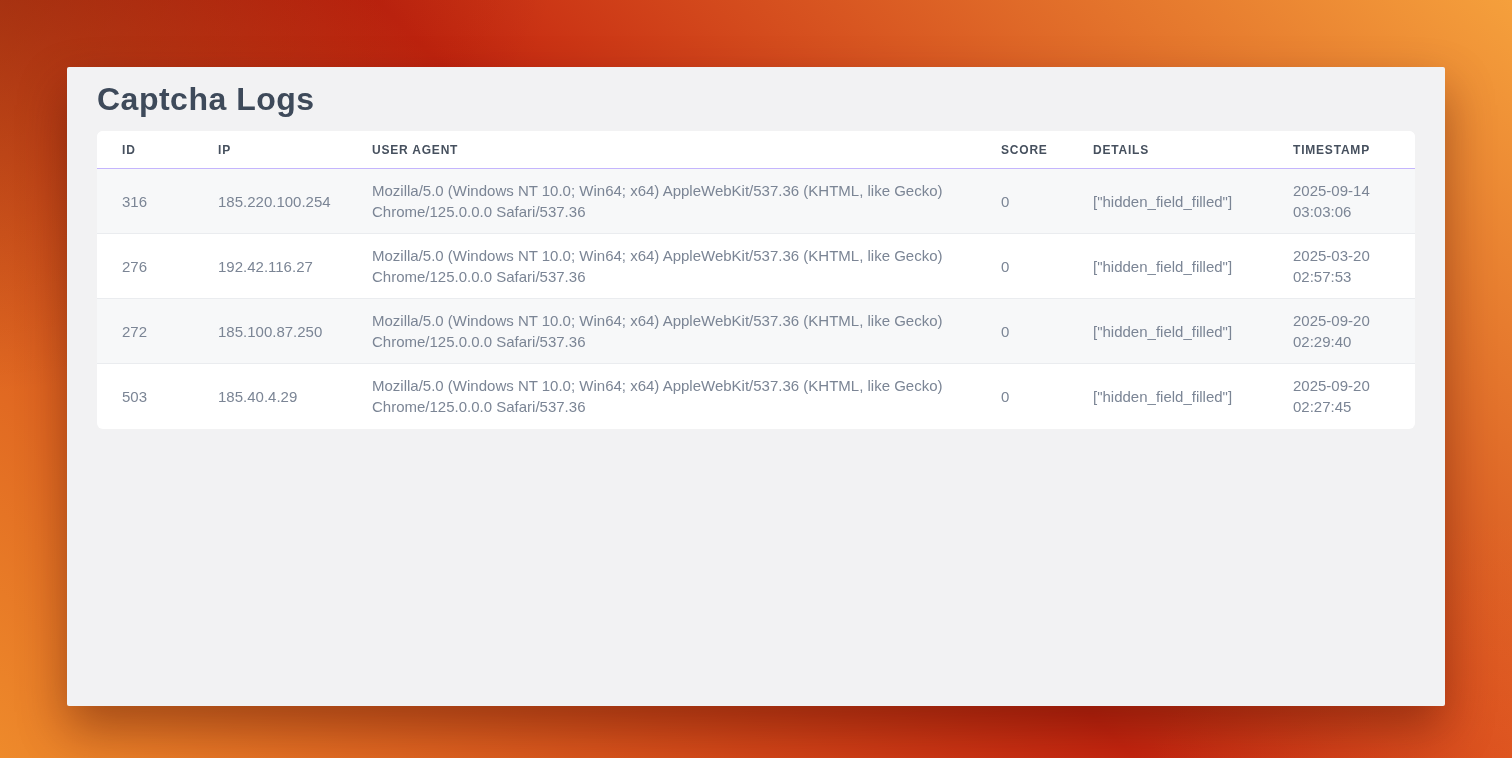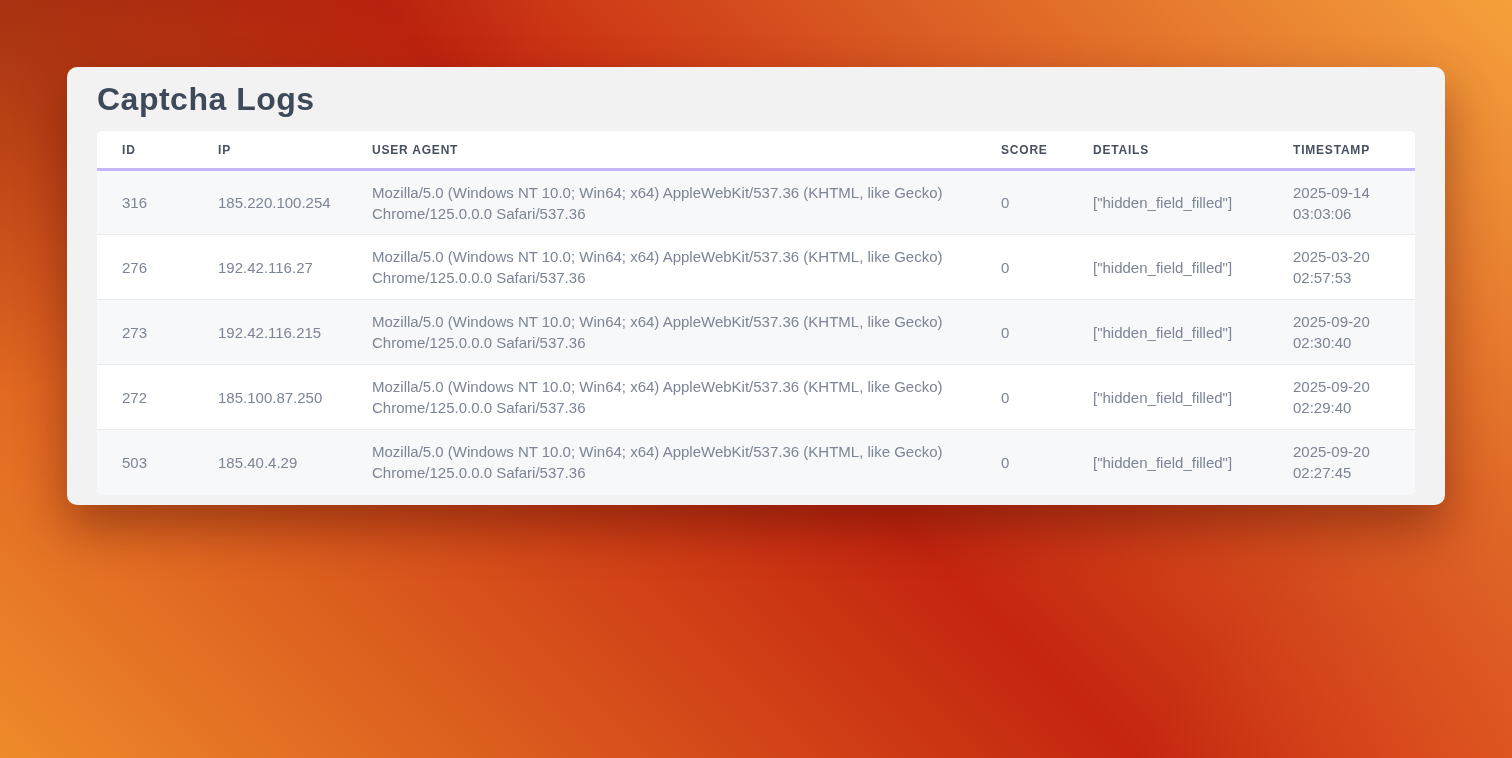--- a/index.html
+++ b/index.html
@@ -7,23 +7,23 @@
   body {
     font-family: "Liberation Sans", "DejaVu Sans", sans-serif;
     background:
       radial-gradient(1000px 760px at -4% -10%, rgba(70,5,0,0.38), rgba(70,5,0,0) 62%),
       radial-gradient(700px 520px at 103% 108%, rgba(255,110,40,0.28), rgba(255,110,40,0) 60%),
       linear-gradient(45deg, #ee8a2b 0%, #c5250f 50%, #f5a03c 100%);
   }
   .card {
     position: absolute;
     left: 67px; top: 67px;
-    width: 1378px; height: 438px;
+    width: 1378px; height: 639px;
     background: #f2f2f3;
-    border-radius: 10px;
+    border-radius: 2px;
     box-shadow: 0 22px 48px rgba(70,10,0,0.42);
     padding: 0 30px;
     overflow: hidden;
   }
   .page-title {
     margin: 12px 0 12px;
     font-size: 32px;
     line-height: 40px;
     font-weight: 600;
     letter-spacing: 0.5px;
@@ -41,21 +41,21 @@
   }
   thead th {
     text-align: left;
     font-size: 12px;
     font-weight: 700;
     letter-spacing: 0.8px;
     text-transform: uppercase;
     color: #46505e;
     background: #ffffff;
     padding: 12px 10px 11px 25px;
-    border-bottom: 3px solid #c4b5fd;
+    border-bottom: 1px solid #c4b5fd;
   }
   tbody tr { height: 65px; }
   tbody td {
     font-size: 15px;
     line-height: 21px;
     color: #7b8595;
     padding: 10px 14px 10px 25px;
     border-bottom: 1px solid #eaecef;
     vertical-align: middle;
     word-wrap: break-word;
@@ -99,28 +99,20 @@
           </tr>
           <tr>
             <td>276</td>
             <td>192.42.116.27</td>
             <td>Mozilla/5.0 (Windows NT 10.0; Win64; x64) AppleWebKit/537.36 (KHTML, like Gecko) Chrome/125.0.0.0 Safari/537.36</td>
             <td>0</td>
             <td>["hidden_field_filled"]</td>
             <td>2025-03-20 02:57:53</td>
           </tr>
           <tr>
-            <td>273</td>
-            <td>192.42.116.215</td>
-            <td>Mozilla/5.0 (Windows NT 10.0; Win64; x64) AppleWebKit/537.36 (KHTML, like Gecko) Chrome/125.0.0.0 Safari/537.36</td>
-            <td>0</td>
-            <td>["hidden_field_filled"]</td>
-            <td>2025-09-20 02:30:40</td>
-          </tr>
-          <tr>
             <td>272</td>
             <td>185.100.87.250</td>
             <td>Mozilla/5.0 (Windows NT 10.0; Win64; x64) AppleWebKit/537.36 (KHTML, like Gecko) Chrome/125.0.0.0 Safari/537.36</td>
             <td>0</td>
             <td>["hidden_field_filled"]</td>
             <td>2025-09-20 02:29:40</td>
           </tr>
           <tr>
             <td>503</td>
             <td>185.40.4.29</td>

